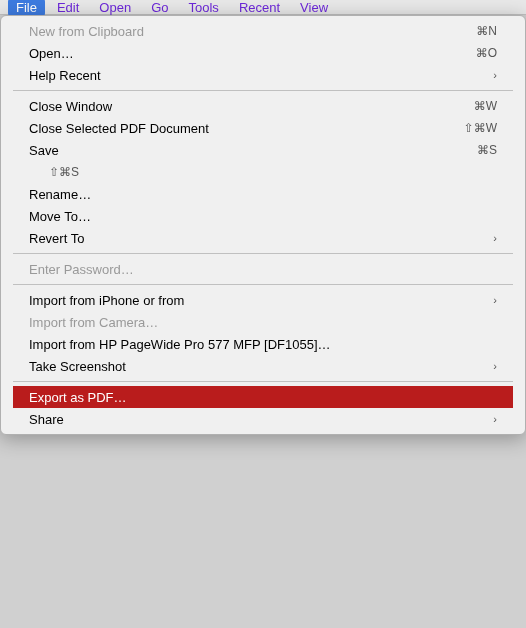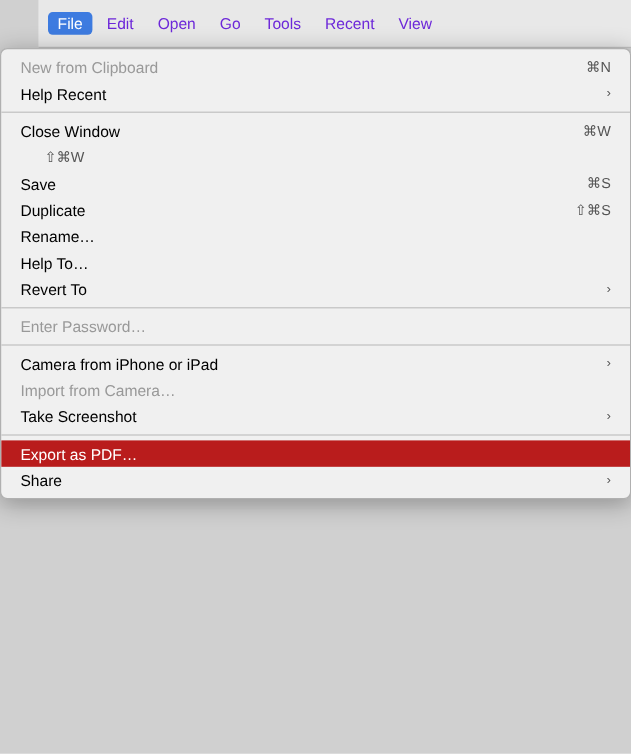--- a/index.html
+++ b/index.html
@@ -16,24 +16,23 @@
       background: #d0d0d0;
       display: flex;
       flex-direction: column;
     }
 
     .menu-bar {
       background: #e8e8e8;
       border-bottom: 1px solid #c0c0c0;
       display: flex;
       align-items: center;
-      height: 40px;
+      height: 15px;
       padding: 0 8px;
       gap: 4px;
-      margin-left: 32px;
     }
 
     .menu-bar-item {
       padding: 2px 8px;
       border-radius: 4px;
       cursor: default;
       font-size: 13px;
       color: #6d28d9;
       user-select: none;
     }
@@ -49,21 +48,21 @@
       flex-direction: column;
     }
 
     .dropdown-menu {
       background: #f0f0f0;
       border: 1px solid #b0b0b0;
       border-radius: 6px;
       box-shadow: 0 4px 20px rgba(0,0,0,0.3);
       margin: 0 0 0 0px;
       min-width: 320px;
-      padding: 4px 0;
+      padding: 4px 12px;
       overflow: hidden;
     }
 
     .menu-item {
       display: flex;
       align-items: center;
       justify-content: space-between;
       padding: 3px 16px 3px 16px;
       cursor: default;
       user-select: none;
@@ -119,60 +118,67 @@
   </div>
 
 <div class="dropdown-container">
   <div class="dropdown-menu" id="dropdown-menu">
 
   <div class="menu-item disabled">
         <span class="label">New from Clipboard</span>
         <span class="shortcut">⌘N</span>
       </div>
       <div class="menu-item">
+        <span class="label">Open…</span>
+        <span class="shortcut">⌘O</span>
+      </div>
+      <div class="menu-item">
         <span class="label">Help Recent</span>
         <span class="chevron">›</span>
       </div>
       <div class="menu-separator"></div>
       <div class="menu-item">
         <span class="label">Close Window</span>
         <span class="shortcut">⌘W</span>
       </div>
       <div class="menu-item">
+        <span class="label">Close Selected PDF Document</span>
         <span class="shortcut">⇧⌘W</span>
       </div>
       <div class="menu-item">
         <span class="label">Save</span>
         <span class="shortcut">⌘S</span>
       </div>
       <div class="menu-item">
-        <span class="label">Duplicate</span>
         <span class="shortcut">⇧⌘S</span>
       </div>
       <div class="menu-item">
         <span class="label">Rename…</span>
       </div>
       <div class="menu-item">
-        <span class="label">Help To…</span>
+        <span class="label">Move To…</span>
       </div>
       <div class="menu-item">
         <span class="label">Revert To</span>
         <span class="chevron">›</span>
       </div>
       <div class="menu-separator"></div>
       <div class="menu-item disabled">
         <span class="label">Enter Password…</span>
       </div>
       <div class="menu-separator"></div>
       <div class="menu-item">
-        <span class="label">Camera from iPhone or iPad</span>
+        <span class="label">Import from iPhone or from</span>
         <span class="chevron">›</span>
       </div>
       <div class="menu-item disabled">
         <span class="label">Import from Camera…</span>
+      </div>
+      <div class="menu-item">
+        <span class="label">Import from HP PageWide Pro 577 MFP [DF1055]…</span>
       </div>
       <div class="menu-item">
         <span class="label">Take Screenshot</span>
         <span class="chevron">›</span>
       </div>
       <div class="menu-separator"></div>
       <div class="menu-item highlighted">
         <span class="label">Export as PDF…</span>
       </div>
       <div class="menu-item">

